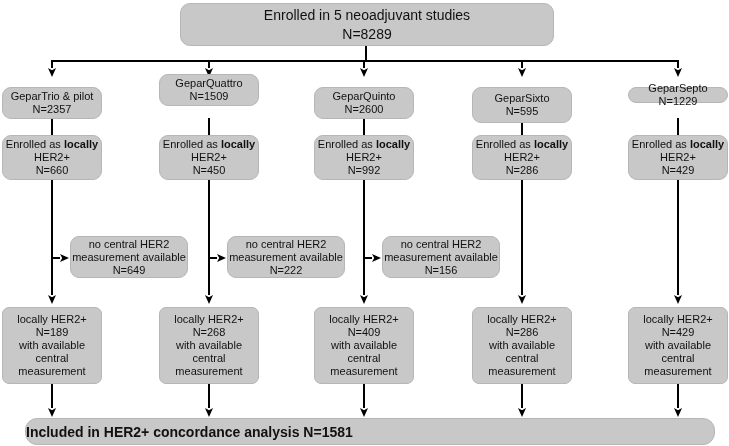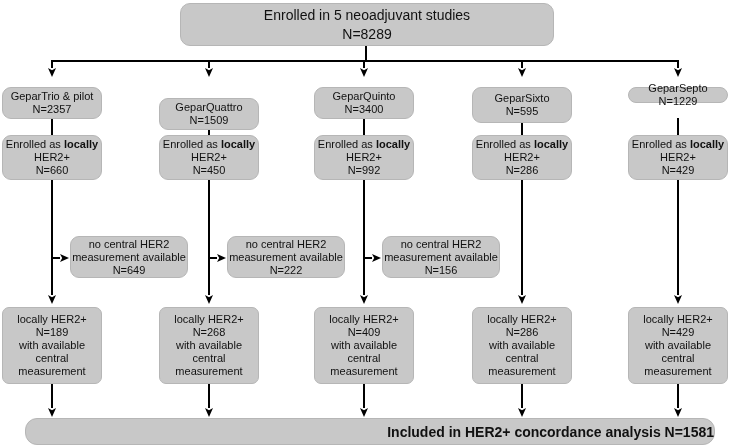--- a/index.html
+++ b/index.html
@@ -14,21 +14,21 @@
     border:1px solid #b6b6b6;border-radius:9px;
     display:flex;flex-direction:column;align-items:center;justify-content:center;
     text-align:center;font-size:11px;line-height:13px;
   }
   .box.top{border-radius:10px;font-size:14px;line-height:19px;}
   .box.final{border-radius:7px;}
   .bar{
     position:absolute;box-sizing:border-box;
     background:var(--box-fill,#c8c8c8);
     border:1px solid #b6b6b6;border-radius:12px;
-    display:flex;align-items:center;justify-content:flex-end;
+    display:flex;align-items:center;justify-content:flex-start;
     font-size:14px;font-weight:bold;
   }
   .b{font-weight:bold;}
 </style>
 </head>
 <body>
 
 <div class="canvas">
 
   <svg class="connectors" viewBox="0 0 729 446" xmlns="http://www.w3.org/2000/svg">
@@ -74,27 +74,27 @@
 
   <div class="box top" style="left:180px;top:3px;width:374px;height:43px">
     <div>Enrolled in 5 neoadjuvant studies</div>
     <div>N=8289</div>
   </div>
 
   <div class="box" style="left:2px;top:87px;width:100px;height:32px">
     <div>GeparTrio &amp; pilot</div>
     <div>N=2357</div>
   </div>
-  <div class="box" style="left:159px;top:98px;width:100px;height:32px">
+  <div class="box" style="left:159px;top:74px;width:100px;height:32px">
     <div>GeparQuattro</div>
     <div>N=1509</div>
   </div>
   <div class="box" style="left:314px;top:87px;width:100px;height:32px">
     <div>GeparQuinto</div>
-    <div>N=3400</div>
+    <div>N=2600</div>
   </div>
   <div class="box" style="left:472px;top:87px;width:100px;height:36px">
     <div>GeparSixto</div>
     <div>N=595</div>
   </div>
   <div class="box" style="left:628px;top:87px;width:100px;height:16px">
     <div>GeparSepto</div>
     <div>N=1229</div>
   </div>
 

